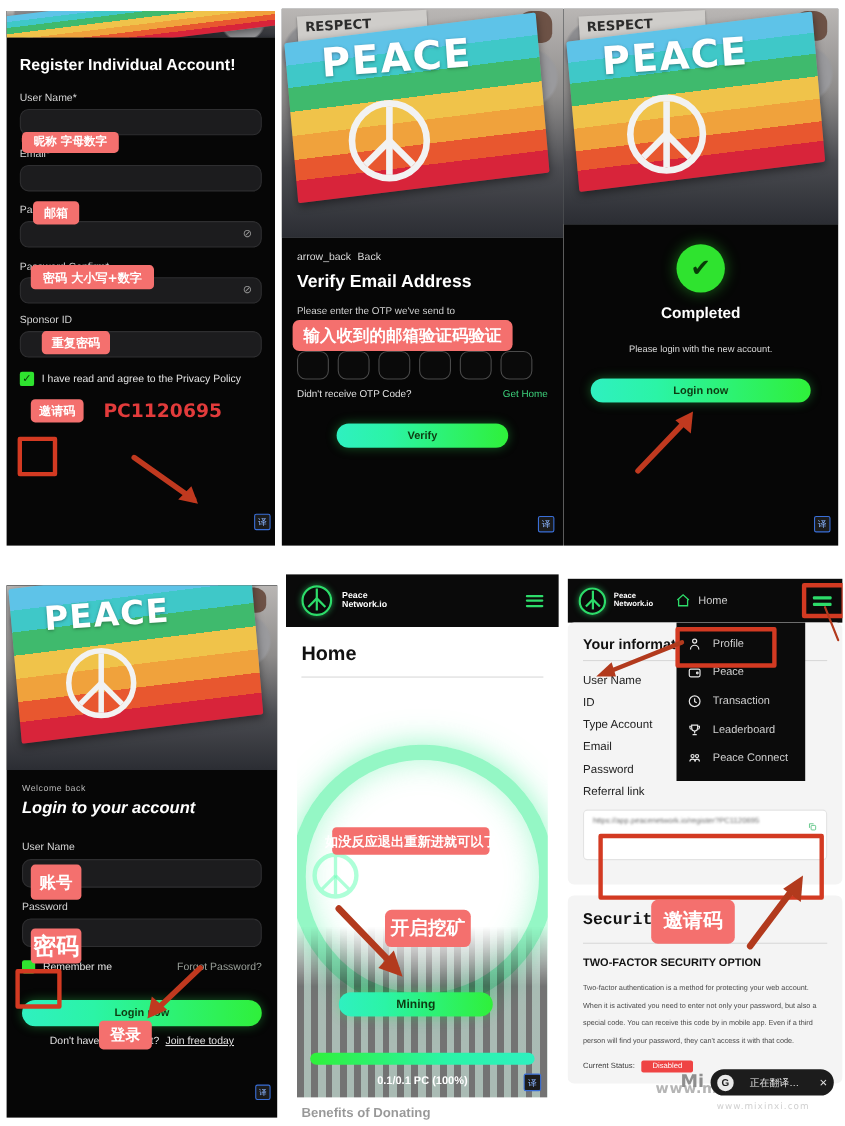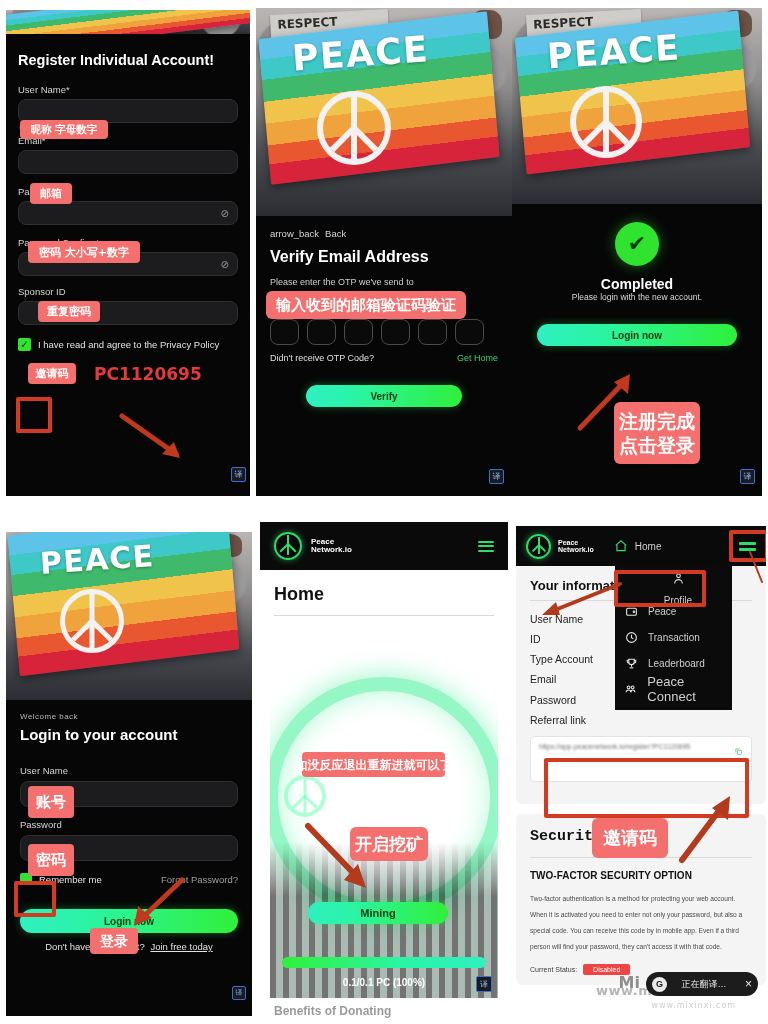--- a/index.html
+++ b/index.html
@@ -352,29 +352,25 @@
           <i class="arm-v" style="width:6px;"></i>
           <i class="arm-l" style="width:6px;"></i>
           <i class="arm-r" style="width:6px;"></i>
         </div>
       </div>
 
       <div style="padding:18px 16px 0 16px;text-align:center;">
         <div class="ok-circle" style="width:44px;height:44px;margin:0 auto 10px auto;">
           <span class="chk" style="font-size:22px;">✔</span>
         </div>
-        <div class="ttl" style="font-size:14px;margin-bottom:0;">Completed</div>
+        <div class="ttl" style="font-size:14px;margin-bottom:20px;">Completed</div>
         <div style="font-size:8.5px;color:#d9d9d9;margin-bottom:22px;">Please login with the new account.</div>
         <div class="gbtn" style="height:22px;width:200px;margin:0 auto;font-size:10px;">Login now</div>
       </div>
 
-      <div class="zh big" style="left:102px;top:394px;width:86px;height:62px;font-size:19px;flex-direction:column;gap:5px;">
-        <span>注册完成</span>
-        <span>点击登录</span>
-      </div>
 
       <svg class="arrow" style="left:62px;top:358px;" width="70" height="68" viewBox="0 0 70 68">
         <line x1="6" y1="62" x2="52" y2="14" stroke="#c0391f" stroke-width="5" stroke-linecap="round"></line>
         <polygon points="56,8 54,28 40,16" fill="#c0391f"></polygon>
       </svg>
 
       <div class="tchip" style="right:7px;bottom:12px;width:13px;height:13px;font-size:8px;">译</div>
     </div>
   </div>
 
@@ -388,21 +384,21 @@
         <div class="peaceword" style="font-size:30px;top:6%;">PEACE</div>
         <div class="peacesym" style="left:22%;top:34%;width:54px;height:54px;border-width:5px;">
           <i class="arm-v" style="width:5px;"></i>
           <i class="arm-l" style="width:5px;"></i>
           <i class="arm-r" style="width:5px;"></i>
         </div>
       </div>
 
       <div style="padding:12px 14px 0 14px;">
         <div style="font-size:8px;color:#b9b9b9;letter-spacing:.06em;margin-bottom:5px;">Welcome back</div>
-        <div class="ttl" style="font-size:15px;margin-bottom:22px;">Login to your account</div>
+        <div class="ttl" style="font-size:15px;margin-bottom:22px;font-style:italic;">Login to your account</div>
 
         <div class="lbl" style="font-size:9.5px;margin-bottom:5px;">User Name</div>
         <div class="field" style="height:24px;margin-bottom:12px;"></div>
 
         <div class="lbl" style="font-size:9.5px;margin-bottom:5px;">Password</div>
         <div class="field" style="height:24px;margin-bottom:12px;"></div>
 
         <div style="display:flex;justify-content:space-between;align-items:center;margin-bottom:24px;">
           <div style="display:flex;gap:7px;align-items:center;">
             <span class="cbx" style="width:12px;height:12px;"></span>
@@ -413,21 +409,21 @@
 
         <div class="gbtn" style="height:24px;font-size:10px;">Login now</div>
 
         <div style="text-align:center;margin-top:8px;font-size:9.5px;color:#e2e2e2;">
           <span>Don't have an account?</span>
           <span style="text-decoration:underline;margin-left:3px;">Join free today</span>
         </div>
       </div>
 
       <div class="zh" style="left:22px;top:254px;width:46px;height:32px;font-size:15px;">账号</div>
-      <div class="zh" style="left:22px;top:312px;width:46px;height:32px;font-size:15px;">密码</div>
+      <div class="zh" style="left:22px;top:312px;width:46px;height:32px;font-size:21px;">密码</div>
       <div class="zh" style="left:84px;top:396px;width:48px;height:26px;font-size:14px;">登录</div>
 
       <div class="hl" style="left:8px;top:349px;width:34px;height:28px;"></div>
 
       <svg class="arrow" style="left:118px;top:344px;" width="70" height="62" viewBox="0 0 70 62">
         <line x1="58" y1="4" x2="16" y2="44" stroke="#c0391f" stroke-width="5" stroke-linecap="round"></line>
         <polygon points="10,50 14,30 28,42" fill="#c0391f"></polygon>
       </svg>
 
       <div class="tchip" style="right:6px;bottom:16px;width:12px;height:12px;font-size:7px;">译</div>
@@ -545,21 +541,21 @@
         <div class="rule" style="margin-bottom:12px;"></div>
         <div style="font-weight:700;font-size:10px;color:#111;margin-bottom:10px;">TWO-FACTOR SECURITY OPTION</div>
         <div class="bodytxt" style="font-size:6.6px;line-height:2.45;">Two-factor authentication is a method for protecting your web account. When it is activated you need to enter not only your password, but also a special code. You can receive this code by in mobile app. Even if a third person will find your password, they can't access it with that code.</div>
         <div style="display:flex;align-items:center;gap:6px;margin-top:8px;">
           <span style="font-size:7px;color:#3b3b3b;">Current Status:</span>
           <span class="badge-dis" style="font-size:7px;padding:2px 10px;">Disabled</span>
         </div>
       </div>
 
       <div class="menu" style="left:99px;top:40px;width:117px;padding:6px 0 8px 0;">
-        <div class="mi" style="height:26px;padding-left:9px;gap:10px;font-size:10px;flex-direction:column;">
+        <div class="mi" style="height:26px;padding-left:9px;gap:10px;font-size:10px;">
           <span class="ic" style="width:14px;">
             <svg width="13" height="13" viewBox="0 0 24 24" fill="none" stroke="#e6e6e6" stroke-width="2">
               <circle cx="12" cy="7" r="3.4"></circle>
                 <path d="M5 21c0-4 3.2-7 7-7s7 3 7 7"></path>
             </svg>
           </span>
           <span>Profile</span>
         </div>
         <div class="mi" style="height:26px;padding-left:9px;gap:10px;font-size:10px;">
           <span class="ic" style="width:14px;">
@@ -584,21 +580,21 @@
             <svg width="13" height="13" viewBox="0 0 24 24" fill="none" stroke="#e6e6e6" stroke-width="2">
               <path d="M7 4h10v5a5 5 0 0 1-10 0V4z"></path>
                 <path d="M7 6H4v2a3 3 0 0 0 3 3"></path>
                 <path d="M17 6h3v2a3 3 0 0 1-3 3"></path>
               <path d="M12 14v4"></path>
                 <path d="M8.5 20h7"></path>
             </svg>
           </span>
           <span>Leaderboard</span>
         </div>
-        <div class="mi" style="height:26px;padding-left:9px;gap:10px;font-size:13px;">
+        <div class="mi" style="height:26px;padding-left:9px;gap:10px;font-size:10px;">
           <span class="ic" style="width:14px;">
             <svg width="13" height="13" viewBox="0 0 24 24" fill="none" stroke="#e6e6e6" stroke-width="2">
               <circle cx="8.5" cy="8" r="2.6"></circle>
                 <circle cx="16" cy="8" r="2.6"></circle>
               <path d="M4 17c0-2.4 2-4 4.5-4S13 14.6 13 17"></path>
                 <path d="M12.5 17c0-2.4 1.6-4 3.8-4S20 14.6 20 17"></path>
             </svg>
           </span>
           <span>Peace Connect</span>
         </div>

